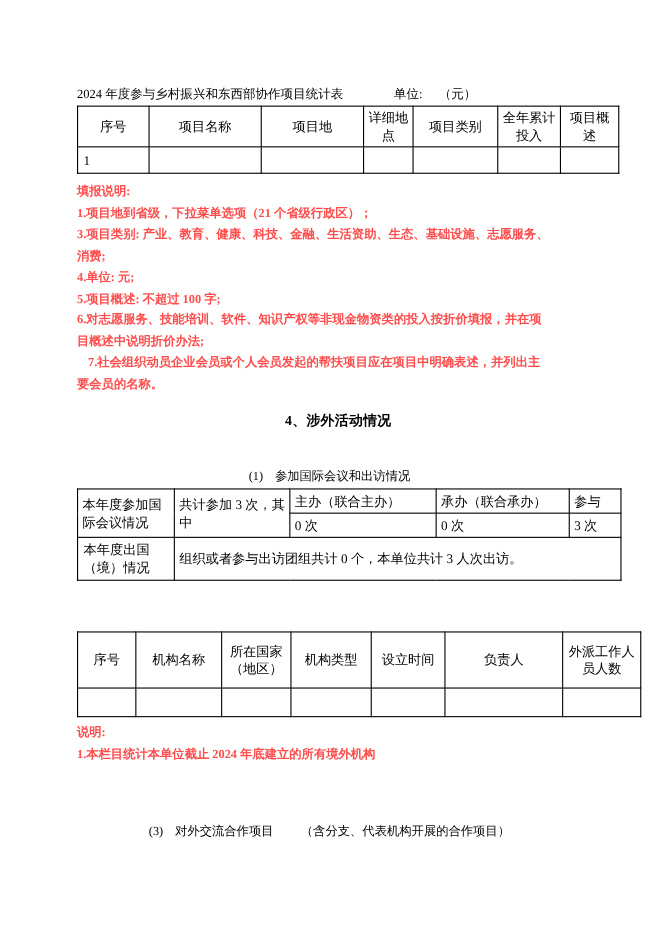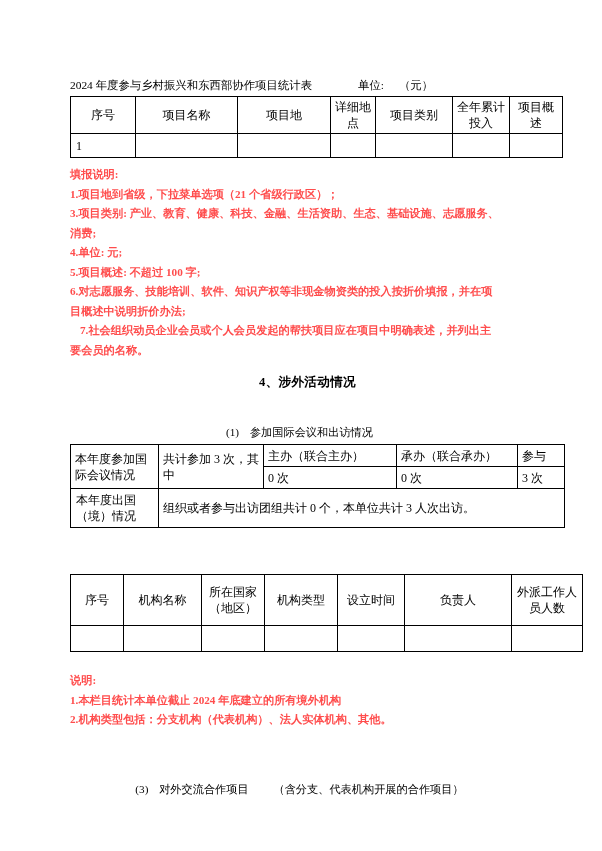--- a/index.html
+++ b/index.html
@@ -199,24 +199,23 @@
         <td class="l"></td>
         <td class="l"></td>
         <td class="l"></td>
         <td class="l"></td>
         <td class="l"></td>
         <td class="l"></td>
       </tr>
     </tbody>
       </table>
 
-    <div class="red-block" style="margin-top:19px">
+    <div class="red-block" style="margin-top:5px">
       <p>说明:</p>
       <p>1.本栏目统计本单位截止 2024 年底建立的所有境外机构</p>
-      <p>2.机构类型包括：分支机构（代表机构）、法人实体机构、其他。</p>
     </div>
 
     <div class="spacer-xl"></div>
 
     <div class="sub-label" style="margin-top:6px">
       <span class="sl-num">(3)</span>
       <span>对外交流合作项目</span>
       <span class="sl-extra">（含分支、代表机构开展的合作项目）</span>
     </div>
 

